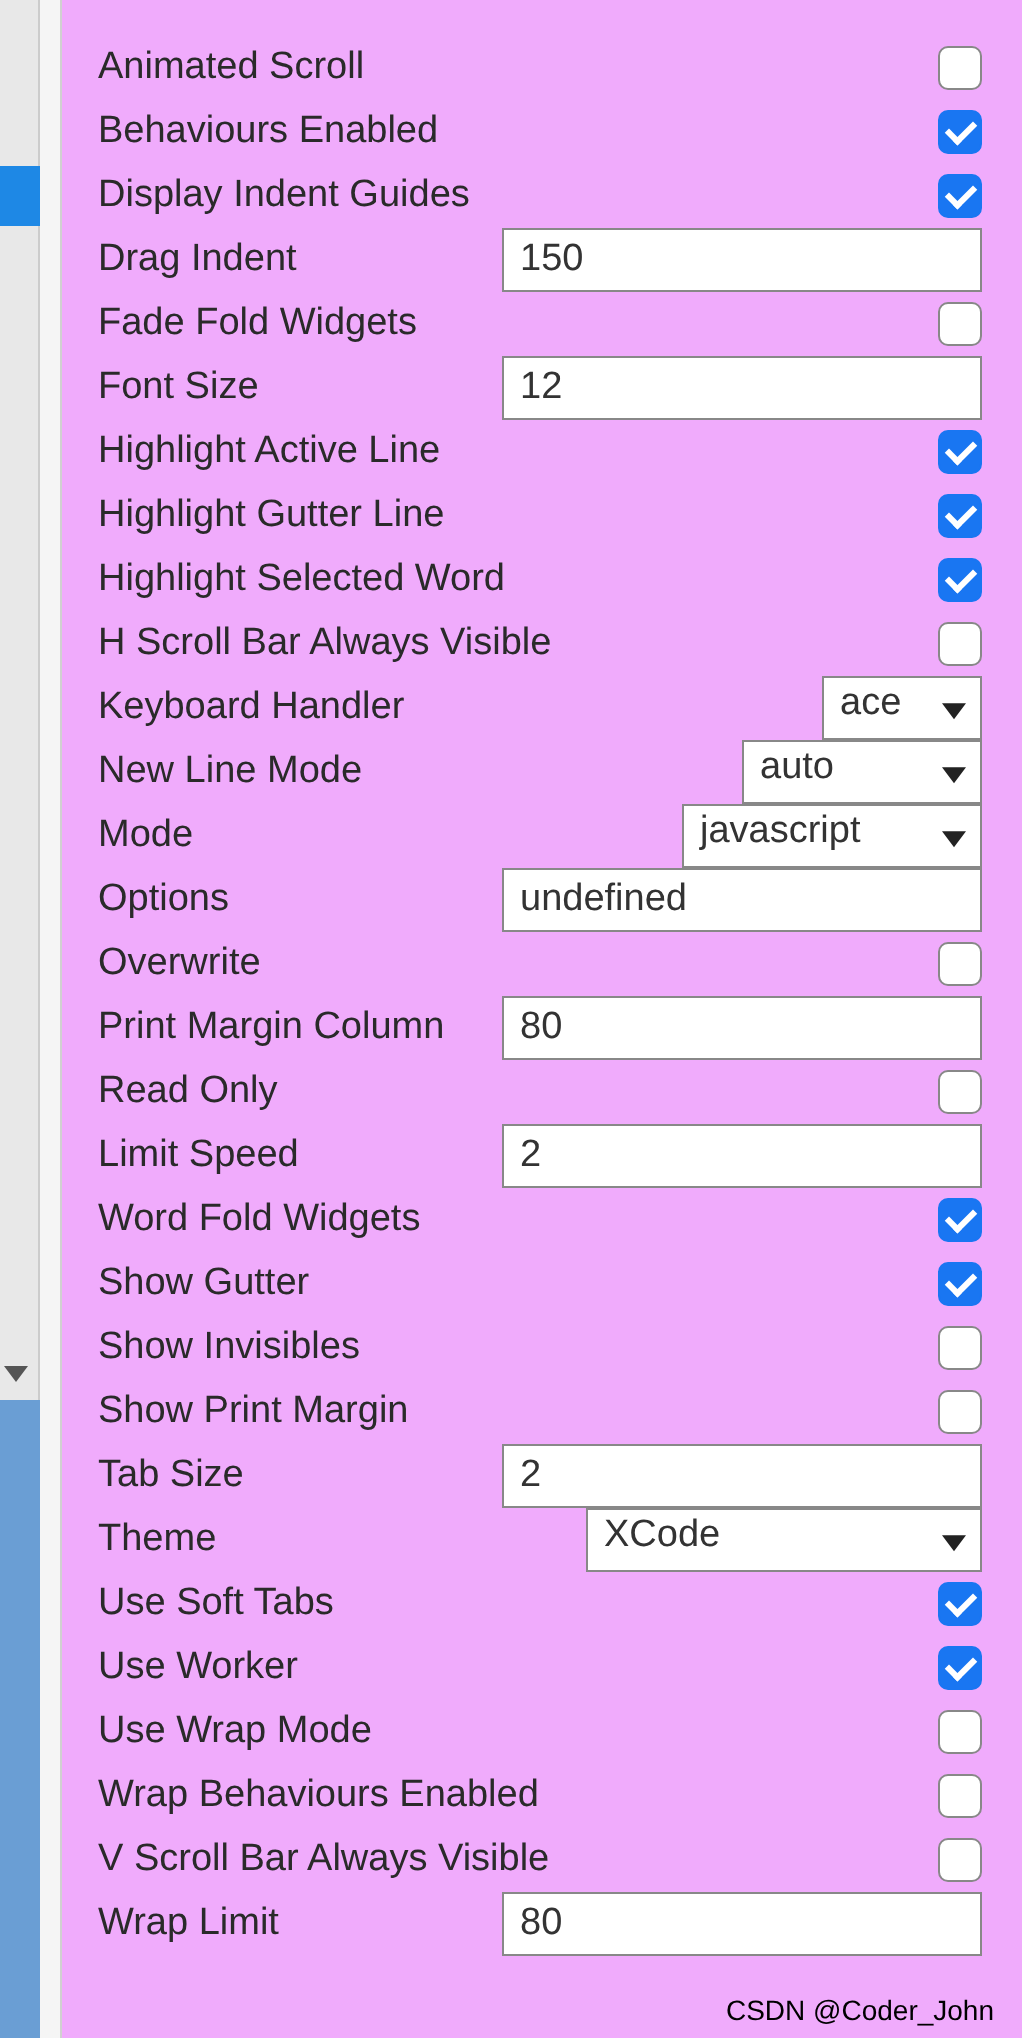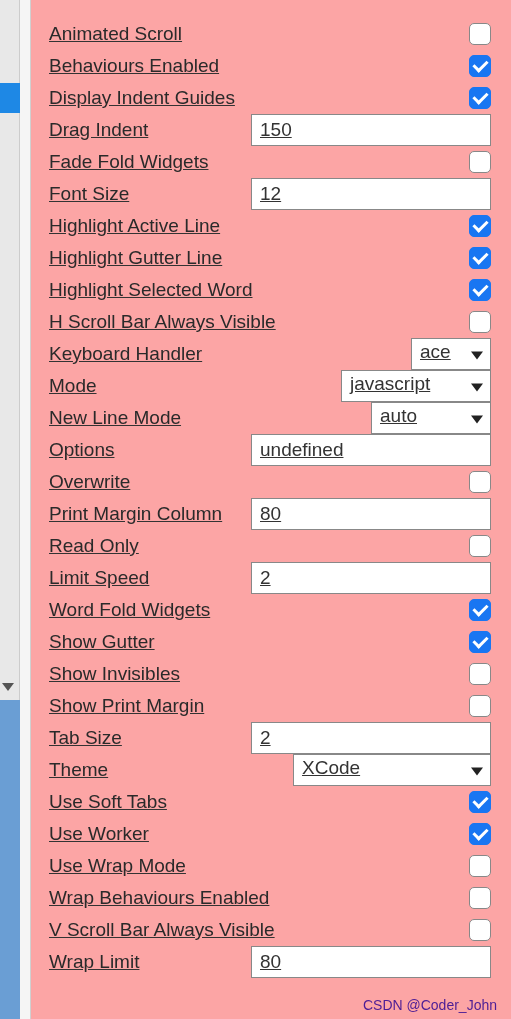--- a/index.html
+++ b/index.html
@@ -51,24 +51,23 @@
       top: 700px;
       height: 319px;
       background: #6a9ed4;
     }
     .panel {
       position: absolute;
       left: 30px;
       top: 0;
       right: 0;
       bottom: 0;
-      background: #fca5a5;
+      background: #f0abfc;
       padding: 18px 20px 18px 18px;
       border-left: 1px solid #d0d0d0;
-      text-decoration: underline;
     }
     .row {
       display: flex;
       align-items: center;
       justify-content: space-between;
       min-height: 32px;
       gap: 6px;
     }
     .label {
       color: #2a2a2a;
@@ -146,21 +145,21 @@
     }
     .select.w-ace { width: 80px; }
     .select.w-js { width: 150px; }
     .select.w-auto { width: 120px; }
     .select.w-theme { width: 198px; margin-left: 47px; }
     .watermark {
       position: absolute;
       right: 14px;
       bottom: 6px;
       font-size: 14px;
-      color: #4c1d95;
+      color: #000000;
       font-family: Arial, sans-serif;
     }
     .row.input-row .label { padding-right: 0; }
     .row.input-row { gap: 2px; }
   </style>
 </head>
 <body>
 
 <div class="left-gutter">
   <div class="gutter-blue top"></div>
@@ -209,29 +208,29 @@
       <span class="label">H Scroll Bar Always Visible</span>
       <div class="checkbox"></div>
     </div>
     <div class="row">
       <span class="label">Keyboard Handler</span>
       <span class="select-wrap">
         <div class="select w-ace">ace</div>
       </span>
     </div>
     <div class="row">
+      <span class="label">New Line Mode</span>
+      <span class="select-wrap">
+        <div class="select w-auto">auto</div>
+      </span>
+    </div>
+    <div class="row">
       <span class="label">Mode</span>
       <span class="select-wrap">
         <div class="select w-js">javascript</div>
-      </span>
-    </div>
-    <div class="row">
-      <span class="label">New Line Mode</span>
-      <span class="select-wrap">
-        <div class="select w-auto">auto</div>
       </span>
     </div>
     <div class="row input-row">
       <span class="label">Options</span>
       <input type="text" class="text-input narrow" value="undefined" style="">
     </div>
     <div class="row">
       <span class="label">Overwrite</span>
       <div class="checkbox"></div>
     </div>

